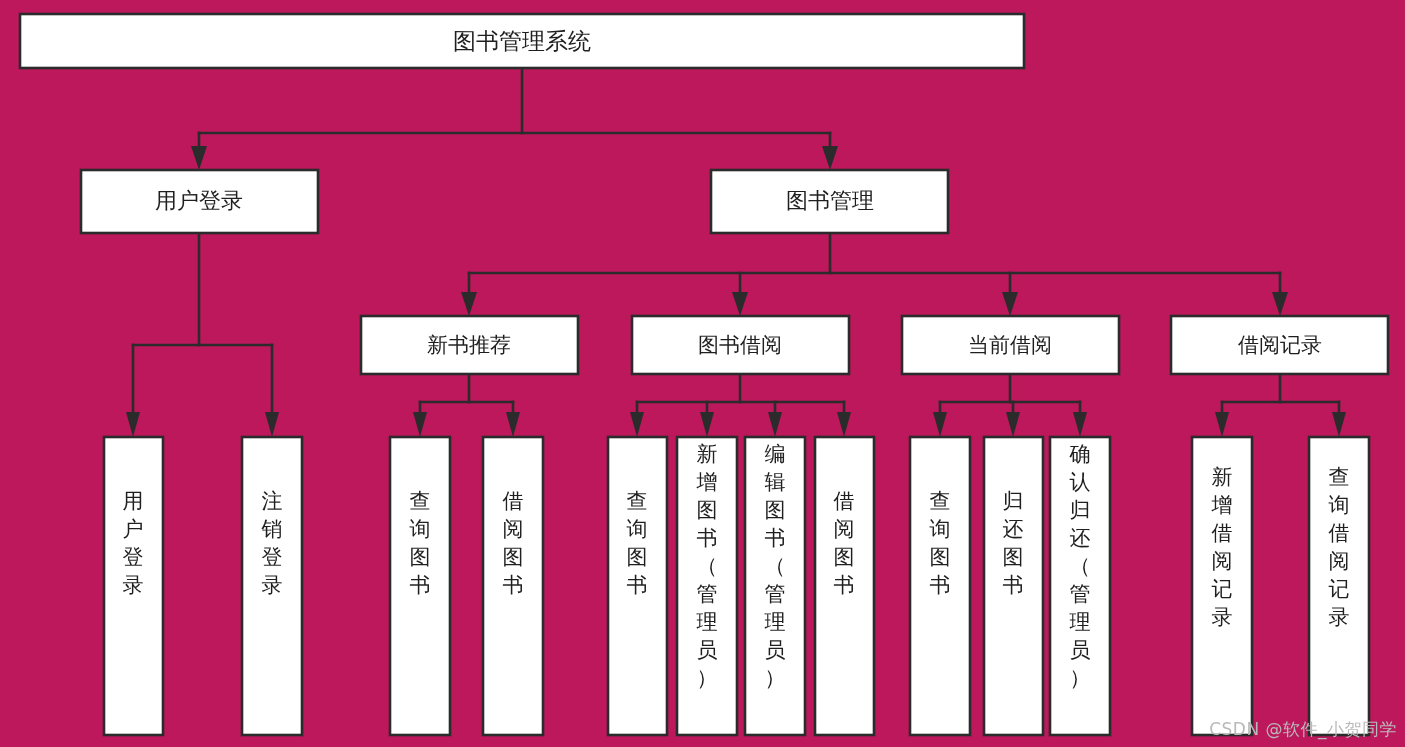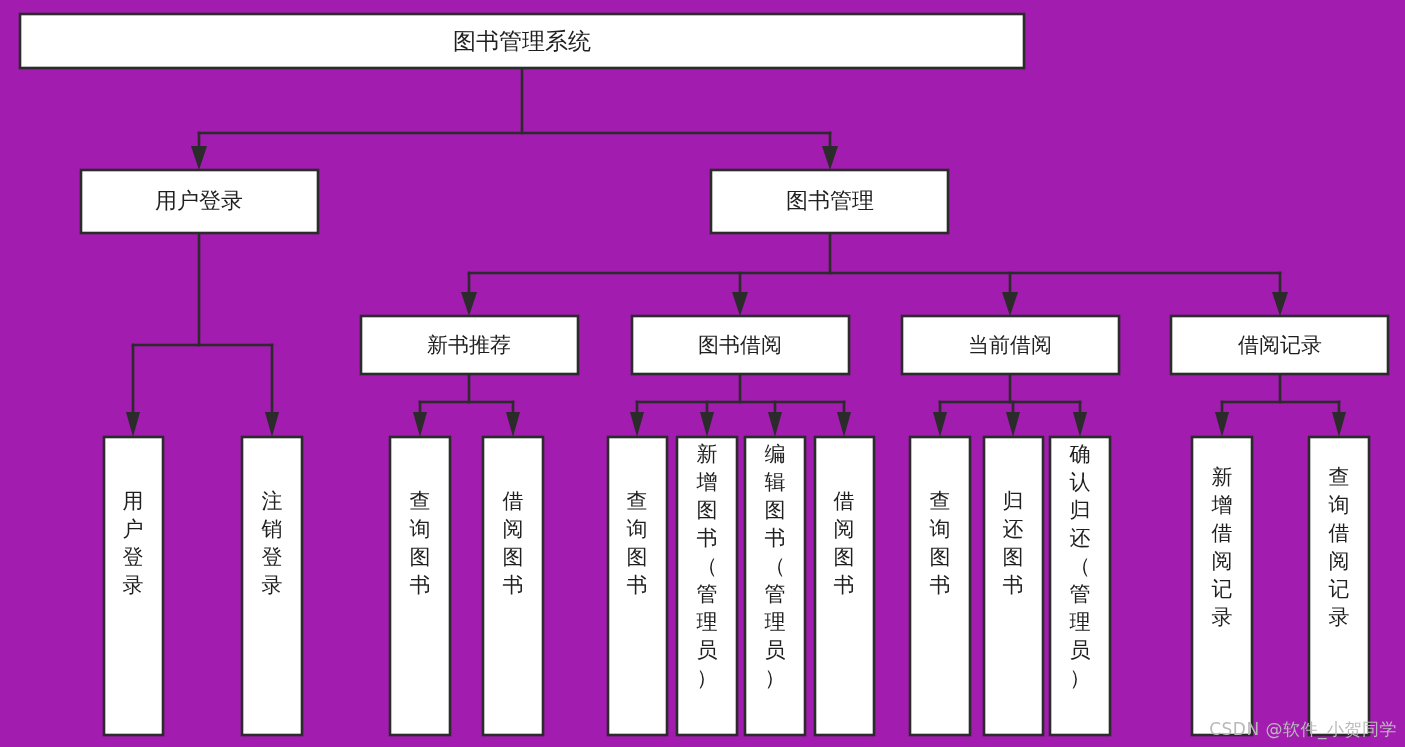--- a/index.html
+++ b/index.html
@@ -8,21 +8,21 @@
     padding: 0;
     background: #ffffff;
   }
   body {
     font-family: "Liberation Sans", "DejaVu Sans", sans-serif;
   }
   #diagram-root {
     position: relative;
     width: 1405px;
     height: 747px;
-    background: #a21caf;
+    background: #be185d;
     overflow: hidden;
   }
   svg#flow {
     position: absolute;
     top: 0;
     left: 0;
     width: 1405px;
     height: 747px;
     display: block;
   }

